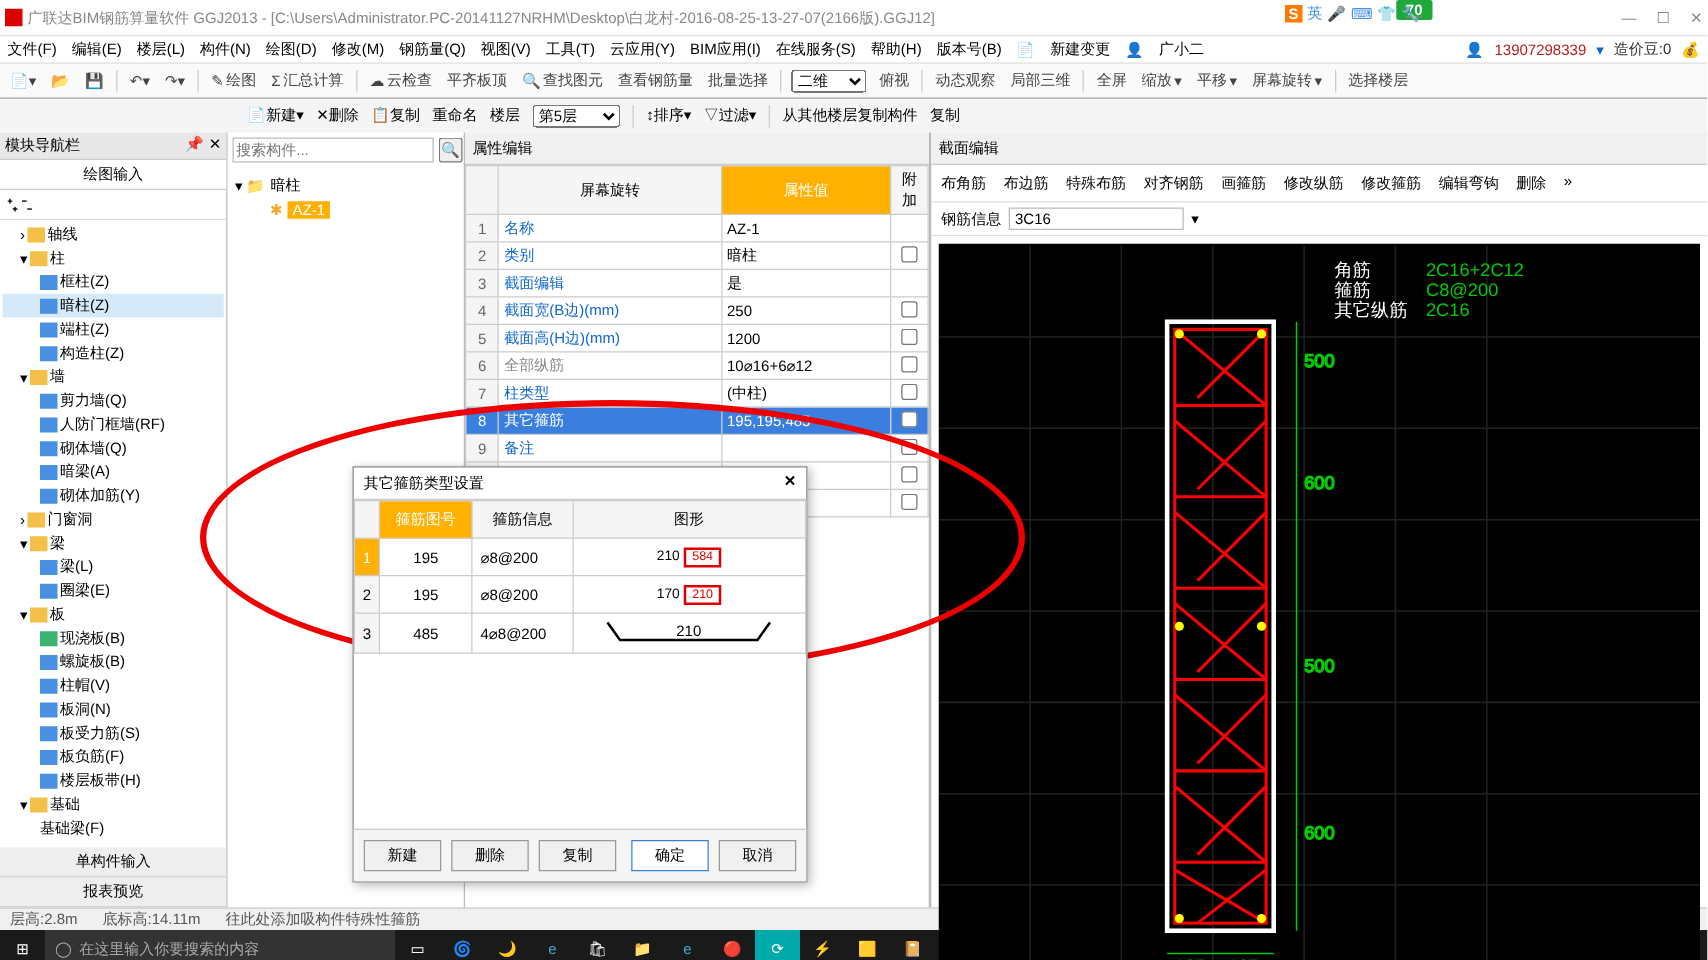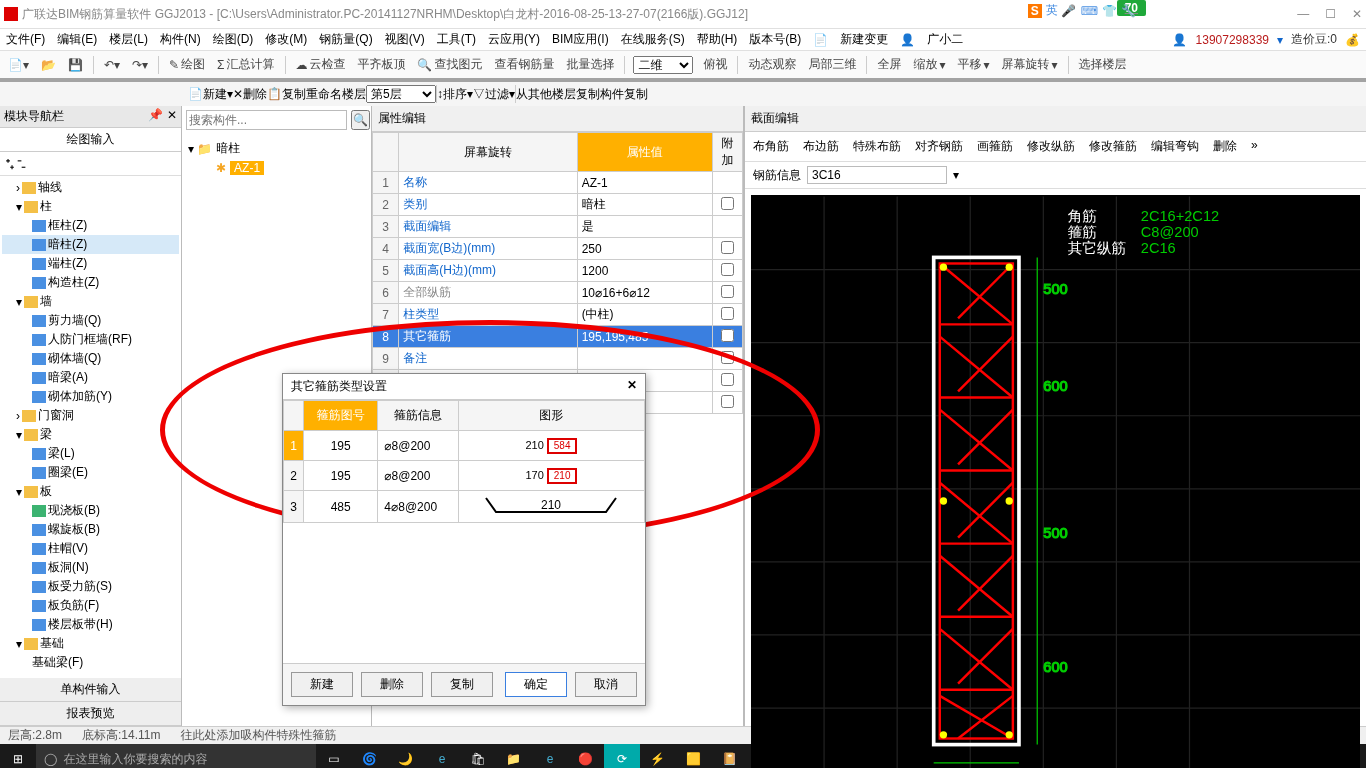--- a/index.html
+++ b/index.html
@@ -22,21 +22,21 @@
 .menubar span { cursor:pointer; }
 .menubar .right { margin-left:auto; display:flex; gap:8px; align-items:center; color:#333; }
 .menubar .right .acct { color:#b91c1c; }
 
 
 .toolbar { height:28px; display:flex; align-items:center; padding:0 6px; gap:8px; border-top:1px solid #e0e0e0; background:#fafafa; color:#444; }
 .toolbar .btn { display:flex; align-items:center; gap:2px; cursor:pointer; padding:0 2px; }
 .toolbar .sep { width:1px; height:18px; background:#ccc; }
 .toolbar select, .toolbar input { font-size:12px; }
 
-.second-toolbar { height:28px; display:flex; align-items:center; padding:0 6px; border-top:4px solid #a3a3a3; background:#f5f5f5; }
+.second-toolbar { height:28px; display:flex; align-items:center; padding:0 6px; gap:10px; border-top:1px solid #a3a3a3; background:#f5f5f5; }
 
 
 .main { display:flex; height: calc(100% - 22px - 22px - 28px - 28px - 18px - 30px); }
 
 
 .leftpanel { width:182px; border-right:1px solid #bbb; display:flex; flex-direction:column; }
 .leftpanel .titlebar2 { background:#e8e8e8; padding:2px 4px; display:flex; justify-content:space-between; border-bottom:1px solid #ccc; }
 .leftpanel .tab-btn { padding:3px; text-align:center; background:#eee; border-bottom:1px solid #ccc; cursor:pointer; }
 .leftpanel .tool-row { padding:3px 6px; border-bottom:1px solid #ddd; font-weight:bold; }
 .leftpanel .tree { flex:1; overflow:auto; padding:2px; }

